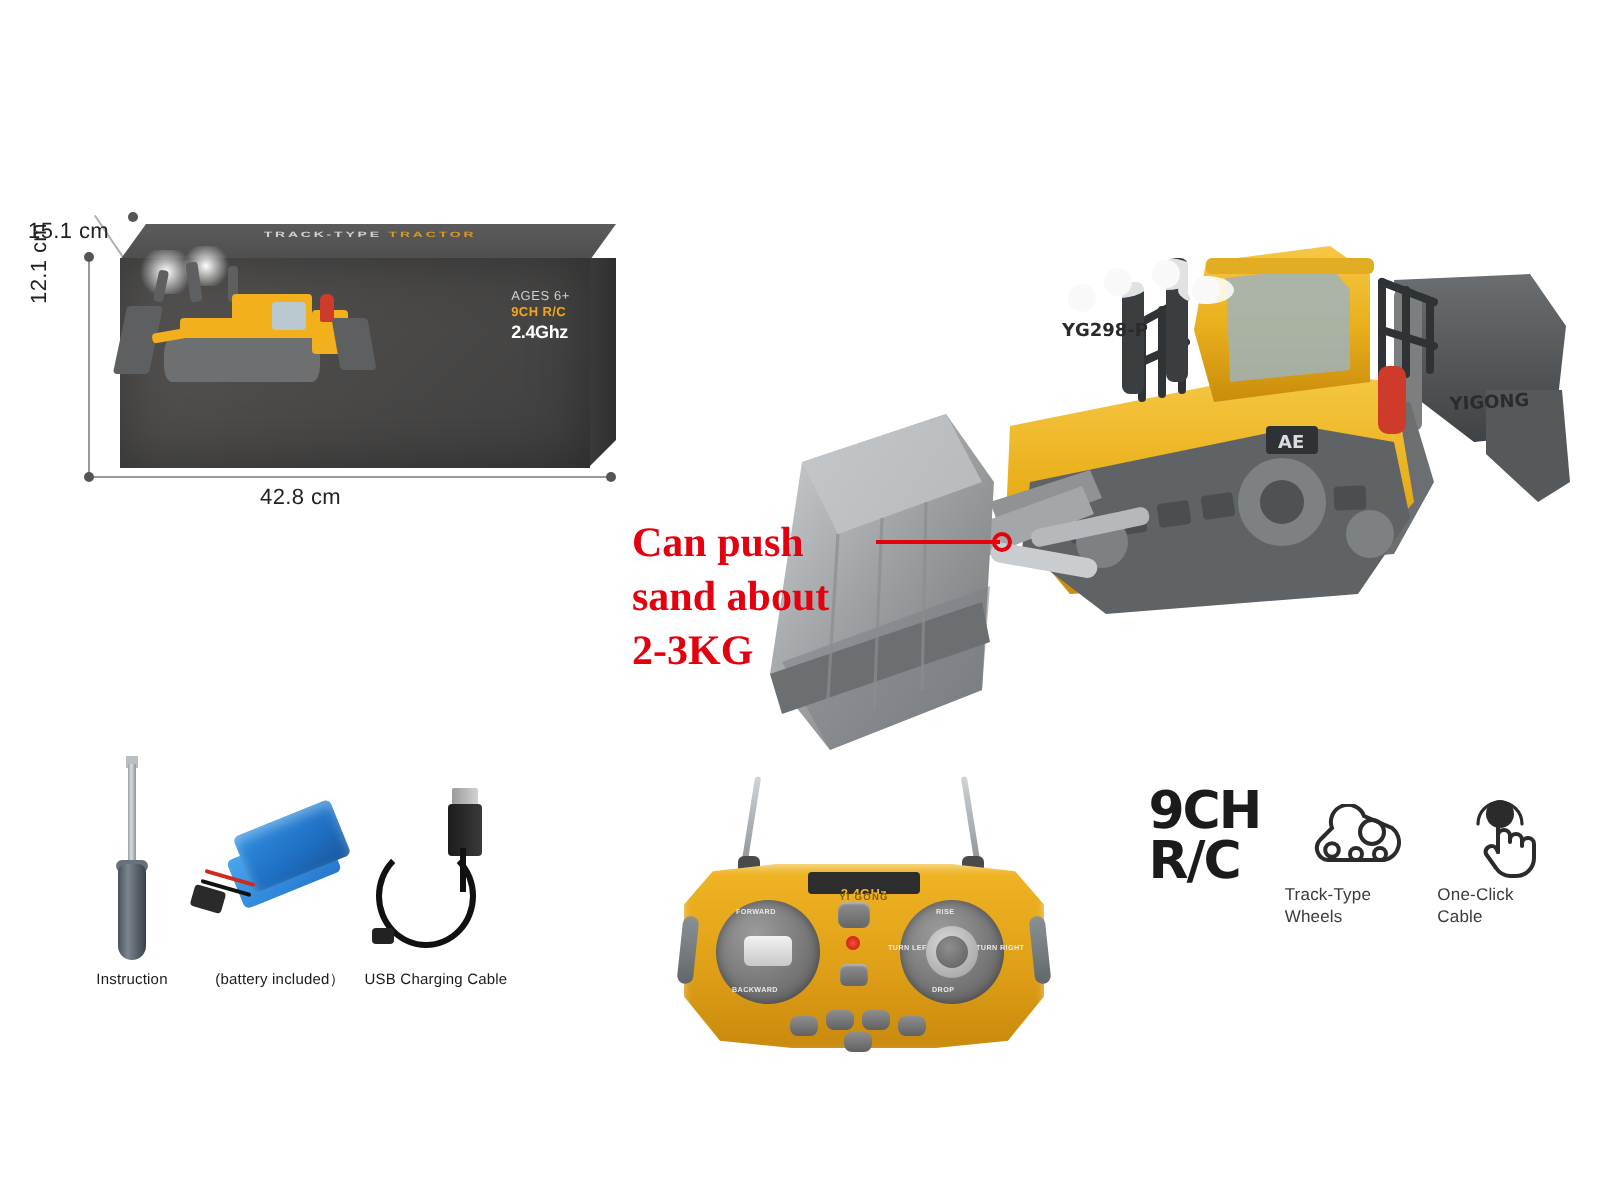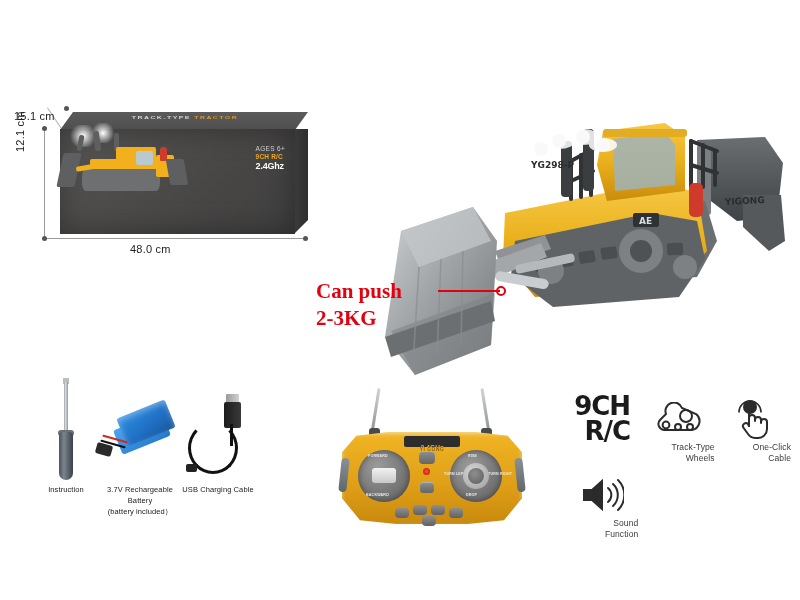--- a/index.html
+++ b/index.html
@@ -50,21 +50,21 @@
   .mbody  { position:absolute; background:#f2b01c; border-radius:2px; }
   .mdark  { position:absolute; background:#5d5f60; border-radius:2px; }
   .mglass { position:absolute; background:#b9c9cf; border-radius:2px; }
   .mred   { position:absolute; background:#cf3b2a; border-radius:2px; }
   .flare  { position:absolute; background:radial-gradient(circle,#fff 0%,rgba(255,255,255,0) 70%); }
 
   
   #hero { left:345px; top:45px; width:455px; height:335px; }
 
   
-  #callout { left:316px; top:258px;margin-top:20px; }
+  #callout { left:316px; top:258px; }
   .callout-line { font-size:21px; font-weight:bold; color:#e3000f;
                   font-family:"Liberation Serif", serif; line-height:1.28; white-space:nowrap; }
   #callout-arrow { position:absolute; left:122px; top:12px; width:62px; height:2px;
                    background:#e3000f; }
   #callout-dot { position:absolute; left:180px; top:8px; width:10px; height:10px;
                  border:2px solid #e3000f; border-radius:50%; }
 
   
   #acc { left:20px; top:380px; width:310px; height:160px; }
   .acc-item { position:absolute; width:92px; text-align:center; }
@@ -168,21 +168,21 @@
   #bb5 { left:90px; top:128px; }
   .grip { position:absolute; width:8px; height:34px; border-radius:4px;
           background:linear-gradient(180deg,#8a9195,#616769); }
   #grip-l { left:8px; top:70px; transform:rotate(6deg); }
   #grip-r { left:184px; top:70px; transform:rotate(-6deg); }
 
   
   #features { left:566px; top:396px; width:225px; height:135px;
               display:grid; grid-template-columns:repeat(3,1fr); grid-template-rows:1fr 1fr;
               column-gap:4px; row-gap:8px; }
-  .feat { text-align:right; }
+  .feat { text-align:left; }
   .feat-icon { height:46px; display:flex; align-items:center; justify-content:center; }
   .feat-lbl { font-size:8.5px; color:#3b3b3b; line-height:1.3; letter-spacing:.1px; }
   #feat-9ch { font-size:26px; font-weight:bold; color:#1b1b1b; line-height:.95;
               letter-spacing:-1px; font-family:"DejaVu Sans", sans-serif; }
 </style>
 </head>
 <body>
 
 <div id="page">
 
@@ -191,21 +191,21 @@
     <div class="dim-line" id="dl-v"></div>
     <div class="dim-line" id="dl-h"></div>
     <div class="dim-line" id="dl-diag"></div>
     <div class="tick" id="tk1"></div>
     <div class="tick" id="tk2"></div>
     <div class="tick" id="tk3"></div>
     <div class="tick" id="tk4"></div>
 
     <div class="dim-label" id="dim-w">15.1 cm</div>
     <div class="dim-label" id="dim-h">12.1 cm</div>
-    <div class="dim-label" id="dim-d">48.0 cm</div>
+    <div class="dim-label" id="dim-d">42.8 cm</div>
 
     <div id="box3d">
       <div id="box-top">
         <div id="box-title">
           <span class="w">TRACK-TYPE </span><span class="o">TRACTOR</span>
         </div>
       </div>
       <div id="box-side"></div>
       <div id="box-face">
 
@@ -335,20 +335,21 @@
           <path d="M96 214 L92 310"></path>
           <path d="M118 206 L116 300"></path>
       </g>
 
       <rect x="150" y="230" width="54" height="10" rx="5" fill="#c9cdd0" transform="rotate(10 176 235)"></rect>
     </svg>
   </div>
 
   <div class="abs" id="callout">
     <div class="callout-line">Can push</div>
+    <div class="callout-line">sand about</div>
     <div class="callout-line">2-3KG</div>
     <div id="callout-arrow"></div>
     <div id="callout-dot"></div>
   </div>
 
   <div class="abs" id="acc">
 
     <div class="acc-item" style="left:0px; top:0;">
       <div class="acc-art">
         <div class="sd-tip"></div>
@@ -360,21 +361,20 @@
     </div>
 
     <div class="acc-item" style="left:74px; top:0;">
       <div class="acc-art">
         <div class="bt-cell2"></div>
           <div class="bt-cell"></div>
         <div class="bt-wire bt-w1"></div>
           <div class="bt-wire bt-w2"></div>
           <div class="bt-plug"></div>
       </div>
-      <div class="acc-cap">3.7V Rechargeable Battery</div>
       <div class="acc-cap">(battery included）</div>
     </div>
 
     <div class="acc-item" style="left:152px; top:0;">
       <div class="acc-art">
         <div class="usb-metal"></div>
           <div class="usb-head"></div>
         <div class="usb-tail"></div>
           <div class="usb-loop"></div>
           <div class="usb-tip"></div>
@@ -457,28 +457,16 @@
           <path d="M13 12 L13 28"></path>
           <path d="M13 22 L13 20 a3 3 0 0 1 6 0 L19 23"></path>
           <path d="M19 22 a3 3 0 0 1 6 0 L25 25"></path>
           <path d="M25 24 a3 3 0 0 1 6 0 L31 31 a9 9 0 0 1 -9 9 L19 40 a9 9 0 0 1 -7 -4 L7 29 a3 3 0 0 1 5 -3 L13 28"></path>
         </svg>
       </div>
       <div class="feat-lbl" style="white-space:pre-line">One-Click
 Cable</div>
     </div>
 
-    <div class="feat">
-      <div class="feat-icon">
-        <svg width="44" height="36" viewBox="0 0 44 36" fill="none" stroke="#2b2b2b" stroke-width="2" stroke-linecap="round">
-          <path d="M4 13 L12 13 L22 4 L22 32 L12 23 L4 23 Z" fill="#2b2b2b"></path>
-          <path d="M28 11 a9 9 0 0 1 0 14"></path>
-          <path d="M33 7 a15 15 0 0 1 0 22"></path>
-          <path d="M38 3 a21 21 0 0 1 0 30"></path>
-        </svg>
-      </div>
-      <div class="feat-lbl" style="white-space:pre-line">Sound
-Function</div>
-    </div>
 
   </div>
 
 </div>
 
 </body></html>

